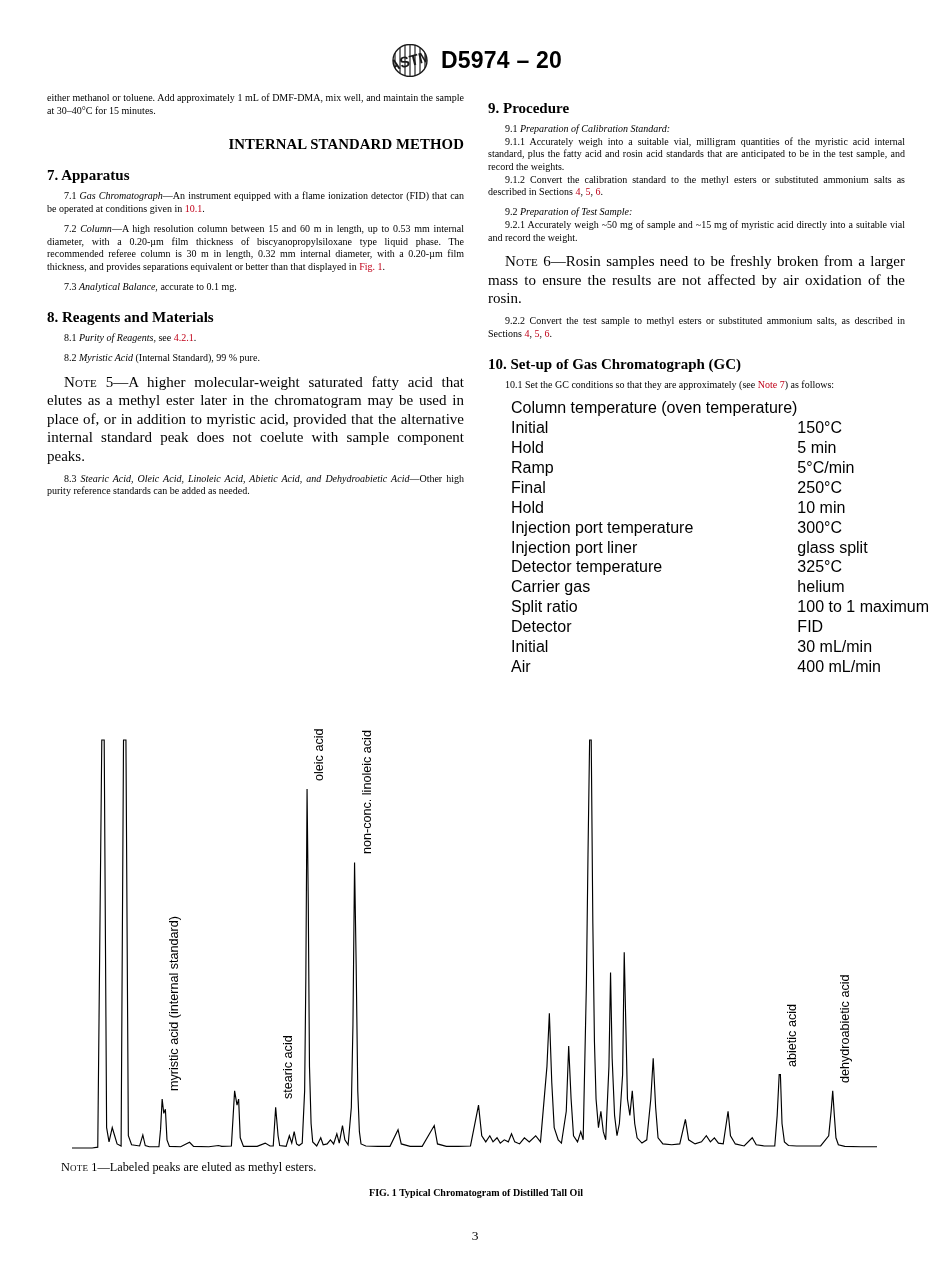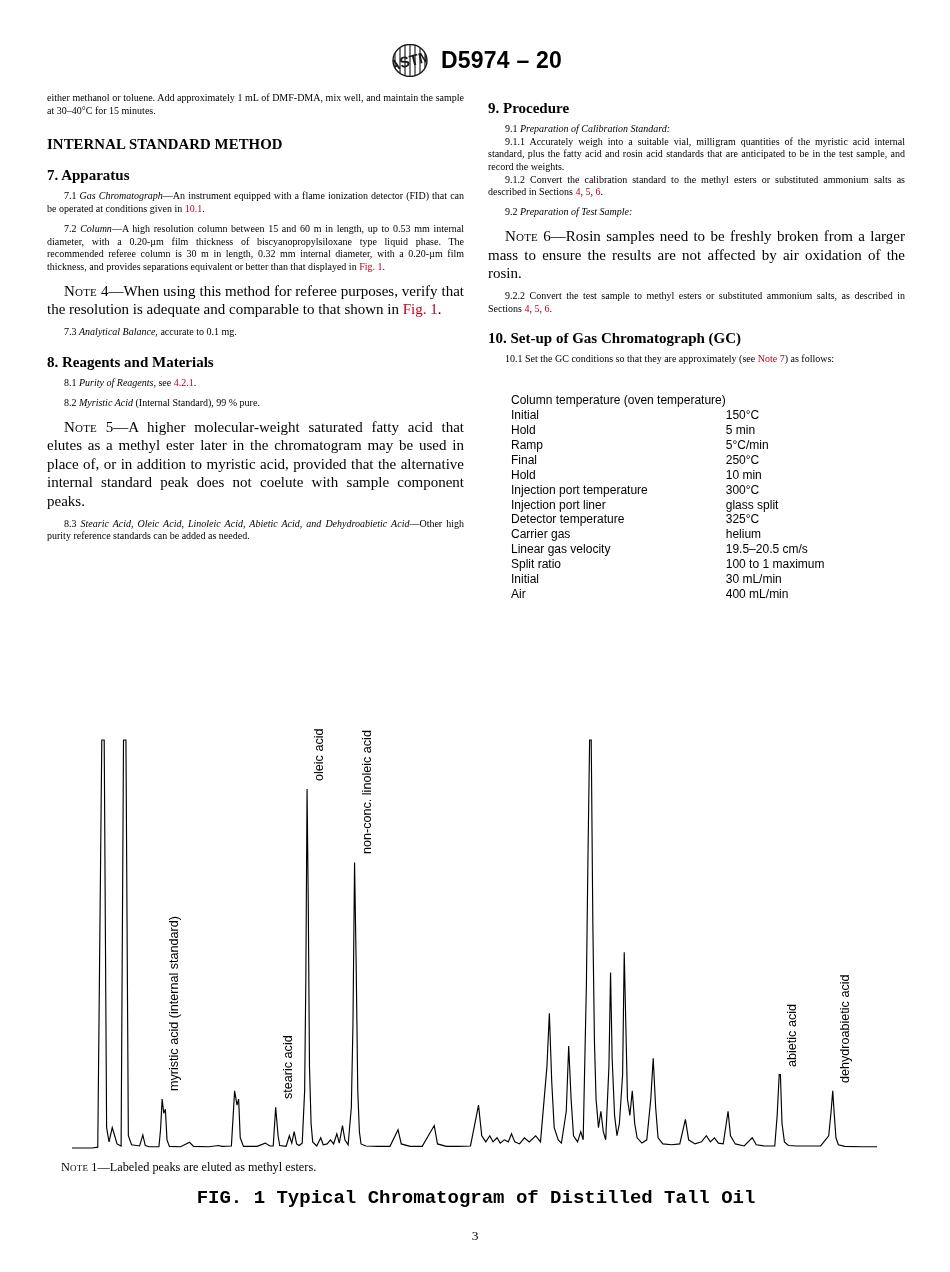--- a/index.html
+++ b/index.html
@@ -62,21 +62,21 @@
     font-size: 10px;
     line-height: 1.265;
     text-align: justify;
     text-justify: inter-word;
     hyphens: none;
   }
   p.indent { text-indent: 17px; }
   p.gap { margin-top: 7.5px; }
 
   .center-head {
-    text-align: left;
+    text-align: right;
     font-weight: bold;
     font-size: 14.8px;
     margin: 19px 0 14px 0;
     letter-spacing: 0.1px;
   }
   .sect-head {
     font-weight: bold;
     font-size: 15px;
     margin: 15px 0 6px 0;
     text-align: left;
@@ -92,23 +92,23 @@
     margin: 8px 0 0 0;
     text-indent: 17px;
   }
   .note .nlabel {
     font-variant: small-caps;
     letter-spacing: 0.2px;
   }
 
   
   .gc-table {
-    margin: 27px 0 0 23px;
+    margin: 7px 0 0 23px;
     font-family: "Liberation Sans", "DejaVu Sans", sans-serif;
-    font-size: 12px;
+    font-size: 16px;
     line-height: 1.245;
     border-collapse: collapse;
     width: 384px;
   }
   .gc-table td { padding: 0; vertical-align: top; white-space: nowrap; }
   .gc-table td.k { width: 205px; }
 
   
   .figure {
     position: absolute;
@@ -135,23 +135,23 @@
 
   .fig-note {
     font-size: 12.3px;
     line-height: 1.25;
     margin: 4px 0 12px 14px;
   }
   .fig-note .nlabel { font-variant: small-caps; letter-spacing: 0.2px; }
 
   .fig-caption {
     text-align: center;
-    font-family: Liberation Mono, monospace;
+    font-family: Liberation Serif, serif;
     font-weight: bold;
-    font-size: 19px;
+    font-size: 10px;
     margin-top: 9px;
   }
 
   .page-number {
     position: absolute;
     bottom: 28px;
     left: 0;
     width: 950px;
     text-align: center;
     font-size: 13.5px;
@@ -200,24 +200,20 @@
       <p class="indent">
         <span>7.1</span>
         <i>Gas Chromatograph</i><span>—An instrument equipped with a flame ionization detector (FID) that can be operated at conditions given in </span><a class="ref">10.1</a><span>.</span>
       </p>
 
       <p class="indent gap">
         <span>7.2</span>
         <i>Column</i><span>—A high resolution column between 15 and 60 m in length, up to 0.53 mm internal diameter, with a 0.20-µm film thickness of biscyanopropylsiloxane type liquid phase. The recommended referee column is 30 m in length, 0.32 mm internal diameter, with a 0.20-µm film thickness, and provides separations equivalent or better than that displayed in </span><a class="ref">Fig. 1</a><span>.</span>
       </p>
 
-      <p class="note">
-        <span class="nlabel">Note</span>
-        <span>4</span><span>—When using this method for referee purposes, verify that the resolution is adequate and comparable to that shown in </span><a class="ref">Fig. 1</a><span>.</span>
-      </p>
 
       <p class="indent gap">
         <span>7.3</span>
         <i>Analytical Balance,</i><span> accurate to 0.1 mg.</span>
       </p>
 
       <div class="sect-head">8.  Reagents and Materials</div>
 
       <p class="indent">
         <span>8.1</span>
@@ -258,20 +254,24 @@
       <p class="indent">
         <span>9.1.2</span>
         <span>Convert the calibration standard to the methyl esters or substituted ammonium salts as described in Sections </span><a class="ref">4</a>, <a class="ref">5</a>, <a class="ref">6</a>.
       </p>
 
       <p class="indent gap">
         <span>9.2</span>
         <i>Preparation of Test Sample:</i>
       </p>
 
+      <p class="indent">
+        <span>9.2.1</span>
+        <span>Accurately weigh ~50 mg of sample and ~15 mg of myristic acid directly into a suitable vial and record the weight.</span>
+      </p>
 
       <p class="note">
         <span class="nlabel">Note</span>
         <span>6</span><span>—Rosin samples need to be freshly broken from a larger mass to ensure the results are not affected by air oxidation of the rosin.</span>
       </p>
 
       <p class="indent gap">
         <span>9.2.2</span>
         <span>Convert the test sample to methyl esters or substituted ammonium salts, as described in Sections </span><a class="ref">4</a>, <a class="ref">5</a>, <a class="ref">6</a>.
       </p>
@@ -319,26 +319,26 @@
             </tr>
             <tr>
               <td class="k">Detector temperature</td>
               <td>325°C</td>
             </tr>
             <tr>
               <td class="k">Carrier gas</td>
               <td>helium</td>
             </tr>
             <tr>
-              <td class="k">Linear gas velocity</td>
-              <td>19.5–20.5 cm/s</td>
-            </tr>
-            <tr>
               <td class="k">Split ratio</td>
               <td>100 to 1 maximum</td>
+            </tr>
+            <tr>
+              <td class="k">Detector</td>
+              <td>FID</td>
             </tr>
             <tr>
               <td class="k">Initial</td>
               <td>30 mL/min</td>
             </tr>
             <tr>
               <td class="k">Air</td>
               <td>400 mL/min</td>
             </tr>
           </tbody>

